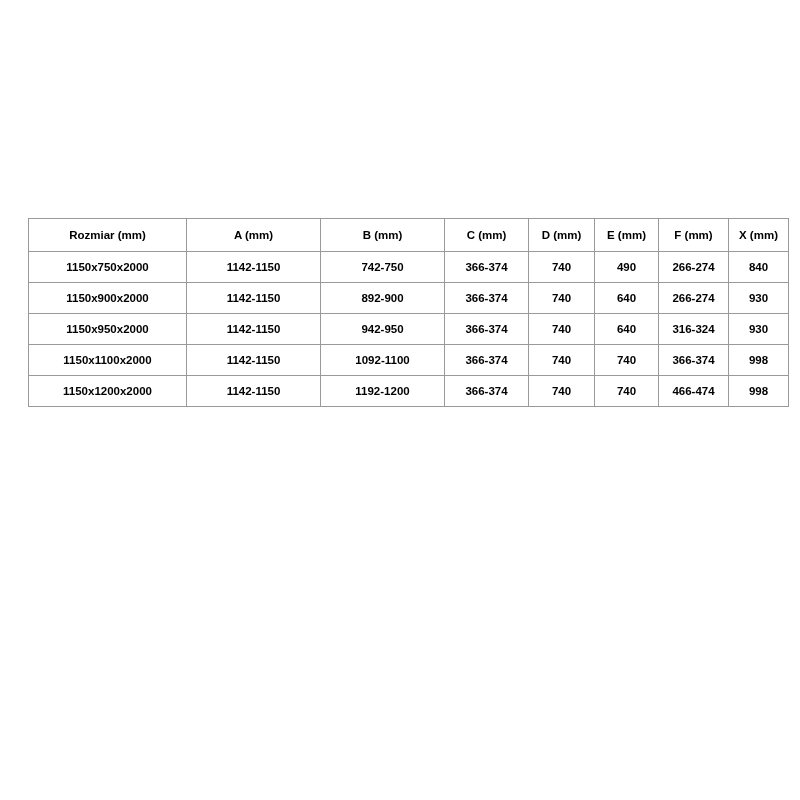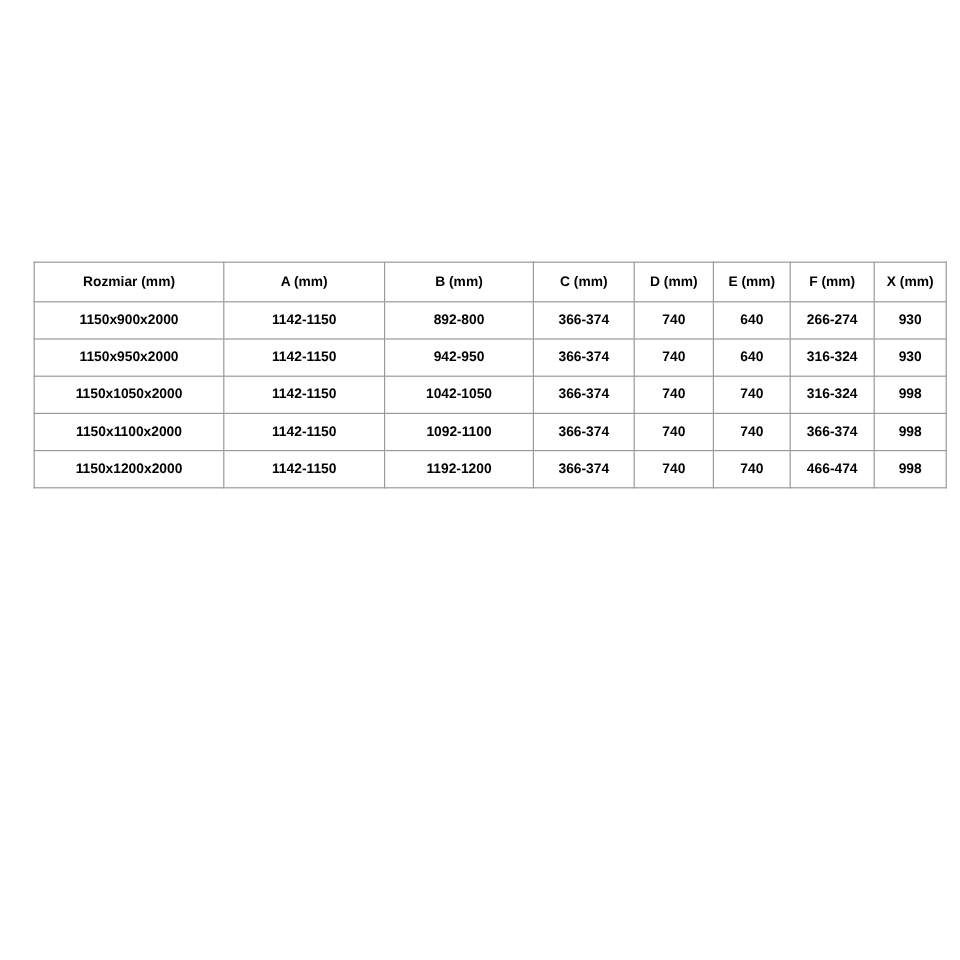--- a/index.html
+++ b/index.html
@@ -83,48 +83,48 @@
           <th>B (mm)</th>
           <th>C (mm)</th>
           <th>D (mm)</th>
           <th>E (mm)</th>
           <th>F (mm)</th>
           <th>X (mm)</th>
         </tr>
       </thead>
       <tbody>
         <tr>
+          <td>1150x750x2000</td>
+          <td>1142-1150</td>
+          <td>742-750</td>
+          <td>366-374</td>
+          <td>740</td>
+          <td>490</td>
+          <td>266-274</td>
+          <td>840</td>
+        </tr>
+        <tr>
           <td>1150x900x2000</td>
           <td>1142-1150</td>
-          <td>892-800</td>
+          <td>892-900</td>
           <td>366-374</td>
           <td>740</td>
           <td>640</td>
           <td>266-274</td>
           <td>930</td>
         </tr>
         <tr>
           <td>1150x950x2000</td>
           <td>1142-1150</td>
           <td>942-950</td>
           <td>366-374</td>
           <td>740</td>
           <td>640</td>
           <td>316-324</td>
           <td>930</td>
-        </tr>
-        <tr>
-          <td>1150x1050x2000</td>
-          <td>1142-1150</td>
-          <td>1042-1050</td>
-          <td>366-374</td>
-          <td>740</td>
-          <td>740</td>
-          <td>316-324</td>
-          <td>998</td>
         </tr>
         <tr>
           <td>1150x1100x2000</td>
           <td>1142-1150</td>
           <td>1092-1100</td>
           <td>366-374</td>
           <td>740</td>
           <td>740</td>
           <td>366-374</td>
           <td>998</td>

